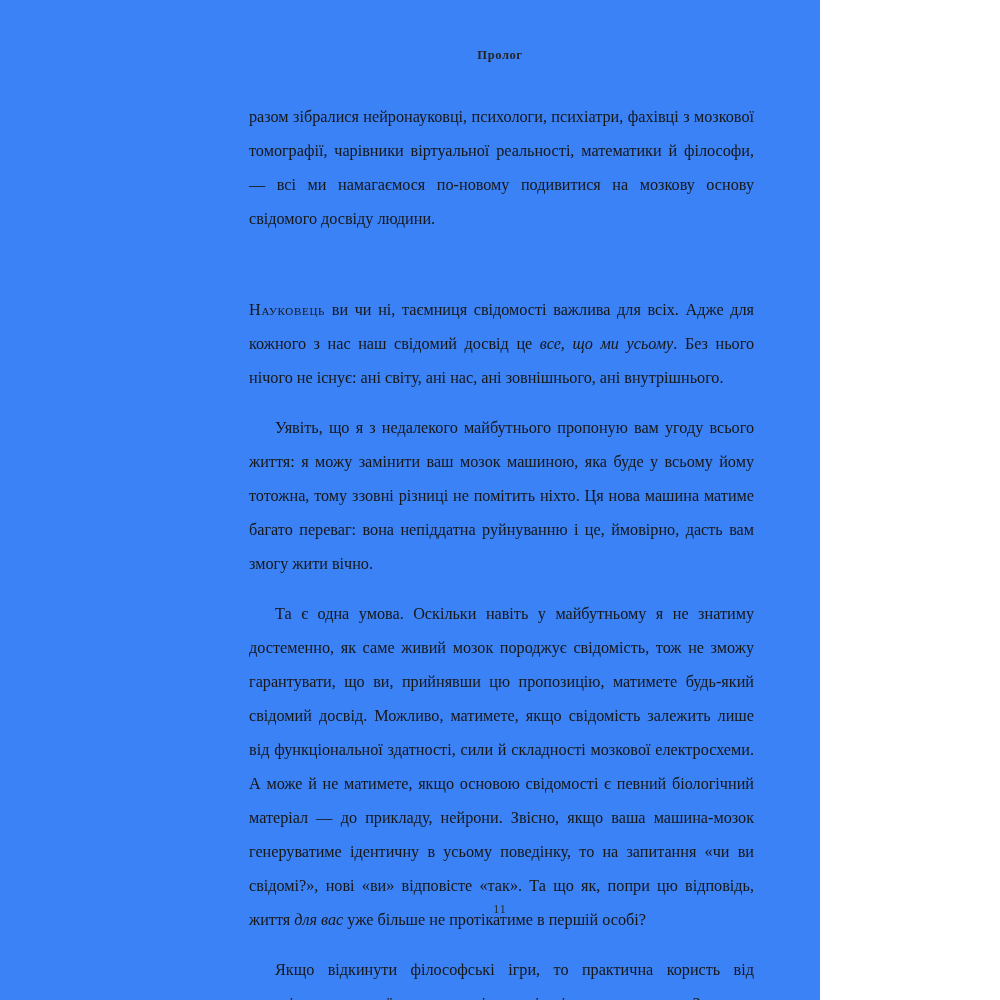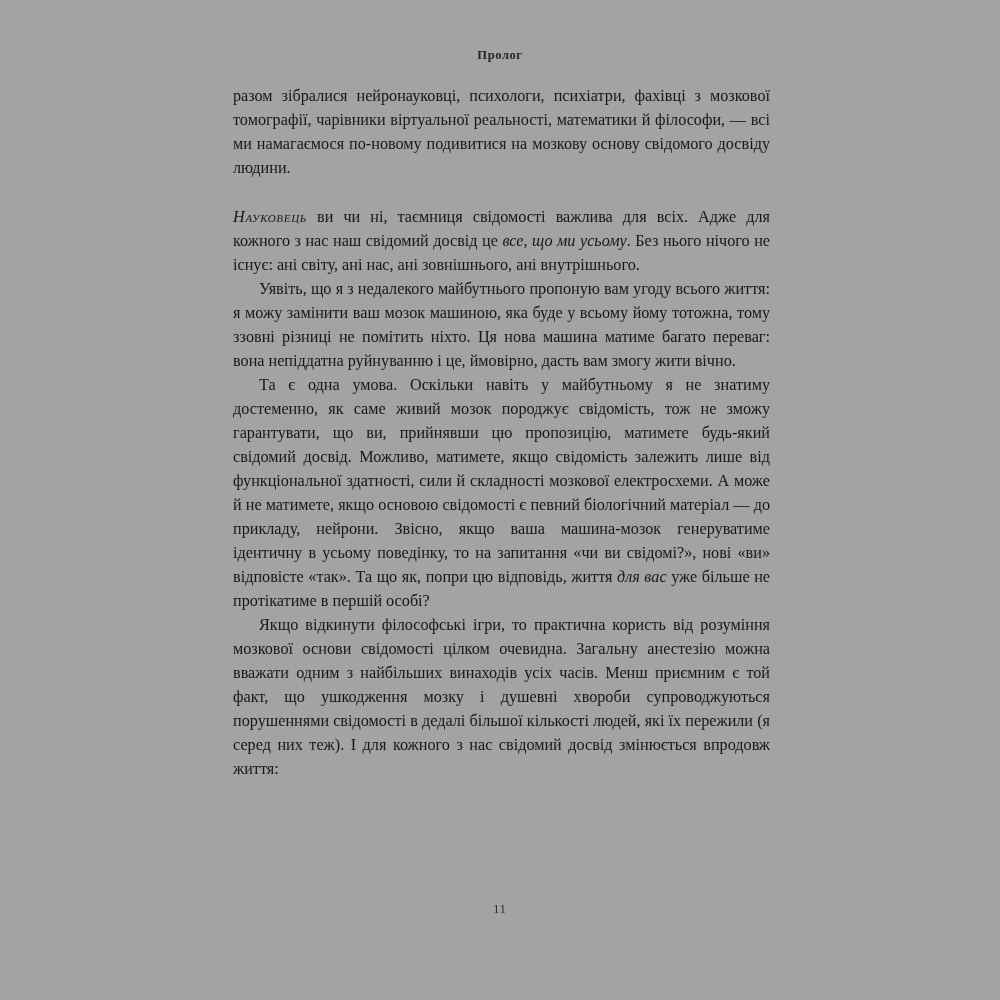--- a/index.html
+++ b/index.html
@@ -9,23 +9,23 @@
   }
   body {
     width: 1000px;
     height: 1000px;
     font-family: "Liberation Serif", serif;
     color: #1b1b1b;
     overflow: hidden;
   }
   .page {
     position: relative;
-    width: 1000px;
+    width: 820px;
     height: 1000px;
-    background: #a3a3a3;
+    background: #3b82f6;
     box-sizing: border-box;
   }
   .running-head {
     position: absolute;
     top: 48px;
     left: 0;
     width: 1000px;
     text-align: center;
     font-family: "Liberation Serif", serif;
     font-size: 12.5px;
@@ -33,41 +33,40 @@
     letter-spacing: 0.6px;
     color: #242424;
   }
   .text-column {
     position: absolute;
     top: 84px;
     left: 233px;
     width: 537px;
   }
   p {
-    margin: 0;
+    margin: 16px;
     font-size: 16.2px;
-    line-height: 24px;
+    line-height: 34px;
     text-align: justify;
     text-justify: inter-word;
     color: #171717;
     hyphens: manual;
   }
   p.first-block {
     text-indent: 0;
   }
   p.indent {
     text-indent: 26px;
   }
   .gap {
     height: 25px;
   }
   .smallcaps {
     font-variant: small-caps;
     letter-spacing: 0.7px;
-    font-style: italic;
   }
   em {
     font-style: italic;
   }
   .folio {
     position: absolute;
     top: 902px;
     left: 0;
     width: 1000px;
     text-align: center;

